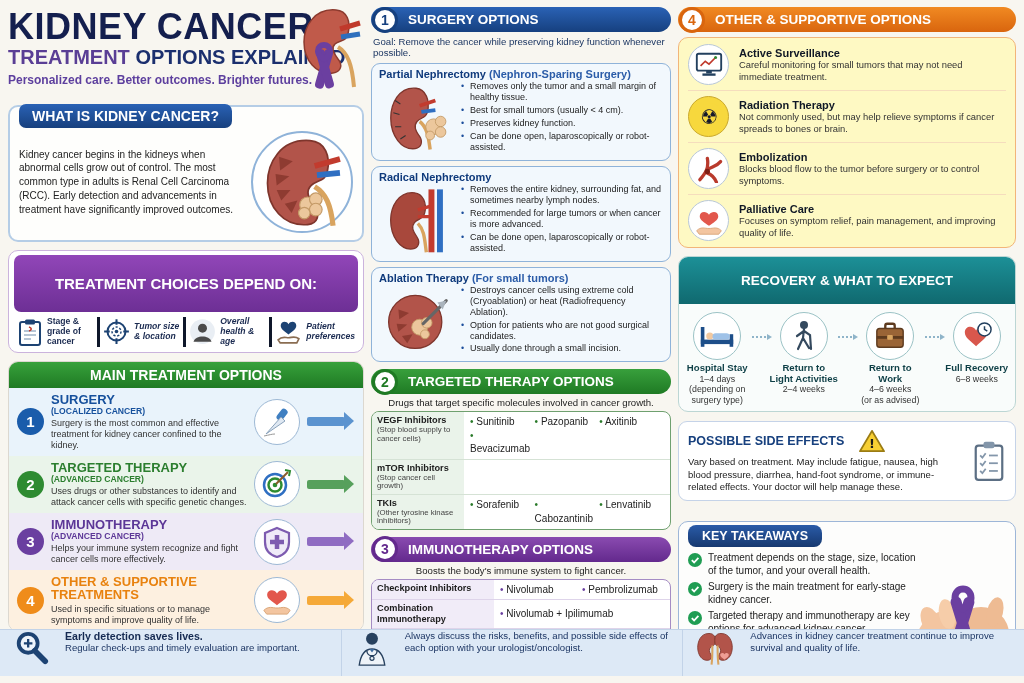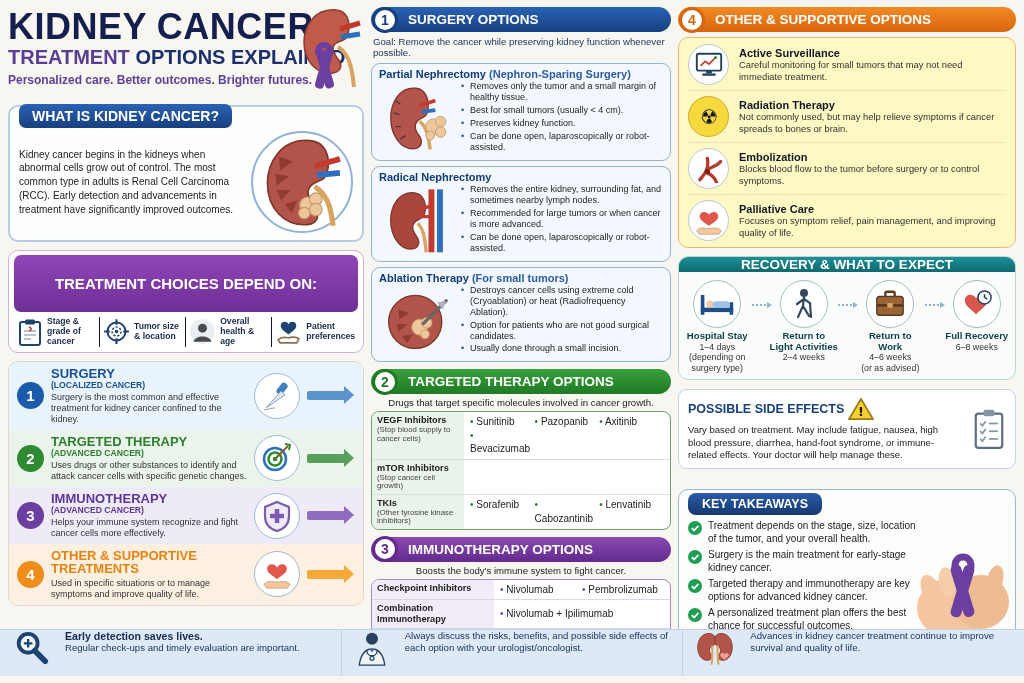--- a/index.html
+++ b/index.html
@@ -23,21 +23,21 @@
 .wicard{border:2px solid #b5cde6;border-radius:10px;background:#fefefc;margin-top:14px;padding:0 9px 7px;}
 .wihead{display:inline-block;background:linear-gradient(#2a62b5,#17407e);color:#fff;font-weight:bold;font-size:14px;padding:4px 13px;border-radius:7px;margin-top:-12px;}
 .wibody{display:flex;gap:8px;align-items:center;margin-top:3px;}
 .wibody p{font-size:10px;color:#222;line-height:1.38;flex:1;}
 .wicircle{width:102px;height:102px;border-radius:50%;border:2px solid #8fb3d9;background:#fff;flex:none;display:flex;align-items:center;justify-content:center;}
 
 .chcard{border:1.5px solid #cbb3dd;border-radius:10px;margin-top:8px;background:#fff;padding:4px 5px 5px;}
 .chhead{background:linear-gradient(#9146b8,#6d2f95);color:#fff;text-align:center;font-weight:bold;font-size:15px;border-radius:7px;padding:20px;}
 .chitems{display:flex;margin-top:5px;}
 .chitem{flex:1;display:flex;align-items:center;gap:4px;padding:0 3px;}
-.chitem+.chitem{border-left:1px solid #0f172a;}
+.chitem+.chitem{border-left:3px solid #0f172a;font-style:italic;}
 .chitem .lbl{font-size:8.6px;font-weight:bold;color:#1a2a50;line-height:1.15;}
 .chicon{flex:none;}
 
 .mocard{border-radius:10px;margin-top:8px;overflow:hidden;border:1px solid #dcd8d0;}
 .mohead{background:linear-gradient(#37a13b,#1f7a24);color:#fff;font-weight:bold;font-size:14px;padding:5px 0;text-align:center;}
 .morow{display:flex;align-items:center;gap:7px;padding:5px 8px;}
 .monum{width:27px;height:27px;border-radius:50%;color:#fff;font-weight:bold;font-size:15px;display:flex;align-items:center;justify-content:center;flex:none;}
 .motext{flex:1;}
 .motext h3{font-size:13px;line-height:1.02;font-weight:bold;}
 .motext .tag{font-size:8.6px;font-weight:bold;display:block;}
@@ -94,32 +94,32 @@
 
 .supcard{border:1.5px solid #f2b579;background:#fef9c3;border-radius:10px;margin-top:5px;padding:1px 9px;}
 .suprow{display:flex;align-items:center;gap:10px;padding:5px 0;}
 .suprow+.suprow{border-top:1px solid #f5ddbd;}
 .supicon{width:41px;height:41px;border-radius:50%;background:#fff;border:1.5px solid #b9c8d8;flex:none;display:flex;align-items:center;justify-content:center;}
 .supicon.yellow{background:#f7d83d;border-color:#caa92e;}
 .suprow h4{font-size:11px;color:#101826;font-weight:bold;}
 .suprow p{font-size:9.4px;color:#333;line-height:1.25;}
 
 .reccard{border:1.5px solid #bcd6d4;border-radius:10px;margin-top:8px;background:#f9fcfb;overflow:hidden;}
-.rechead{background:linear-gradient(#1c9097,#10696f);color:#fff;text-align:center;font-weight:bold;font-size:13.5px;padding:0;}
+.rechead{background:linear-gradient(#1c9097,#10696f);color:#fff;text-align:center;font-weight:bold;font-size:13.5px;padding:16px;}
 .recsteps{display:flex;align-items:flex-start;padding:8px 4px 6px;}
 .recstep{flex:1;text-align:center;min-width:0;}
 .reccirc{width:48px;height:48px;border-radius:50%;background:#fff;border:1.5px solid #9cc3c6;margin:0 auto 3px;display:flex;align-items:center;justify-content:center;}
 .recstep h5{font-size:9.6px;color:#0e3f46;line-height:1.1;font-weight:bold;}
 .recstep p{font-size:8.8px;color:#333;line-height:1.2;}
 .recdot{width:18px;border-top:2px dotted #8fb4c9;margin-top:24px;flex:none;position:relative;}
 .recdot::after{content:"";position:absolute;right:-2px;top:-4px;border-left:5px solid #8fb4c9;border-top:3px solid transparent;border-bottom:3px solid transparent;}
 
 .secard{border:1.5px solid #c5d3e8;background:#fff;border-radius:9px;margin-top:9px;padding:7px 9px;display:flex;gap:9px;align-items:center;}
 .setext{flex:1;}
-.setext h4{font-size:12.5px;color:#17407e;display:flex;align-items:center;gap:4px;font-weight:bold;}
+.setext h4{font-size:12.5px;color:#17407e;display:flex;align-items:center;gap:15px;font-weight:bold;}
 .setext p{font-size:9.5px;color:#222;line-height:1.3;margin-top:3px;}
 
 .ktcard{border:1.5px solid #9db6d8;background:#fdfdfc;border-radius:10px;margin-top:20px;position:relative;padding:4px 9px 6px;}
 .kthead{display:inline-block;background:linear-gradient(#2a5ba8,#16386f);color:#fff;font-weight:bold;font-size:12.5px;border-radius:8px;padding:4px 14px;margin-top:-16px;}
 .ktlist{margin-top:5px;width:232px;}
 .ktrow{display:flex;gap:6px;margin-bottom:4px;}
 .ktrow svg{flex:none;margin-top:1px;}
 .ktrow p{font-size:10px;color:#222;line-height:1.25;}
 .kthands{position:absolute;right:4px;bottom:4px;width:96px;height:112px;}
 
@@ -217,20 +217,21 @@
           <svg class="chicon" width="27" height="27" viewBox="0 0 26 26">
               <path d="M13 6 C11 2.5 5.5 3 5.5 7.5 C5.5 11 10 13.5 13 16 C16 13.5 20.5 11 20.5 7.5 C20.5 3 15 2.5 13 6 Z" fill="#1d4373"></path>
               <path d="M3 21 C7 17 10 19 13 19 C16 19 19 17 23 20 L21 24 H5 Z" fill="none" stroke="#8a6d52" stroke-width="1.6"></path>
             </svg>
           <span class="lbl">Patient preferences</span>
         </div>
       </div>
     </section>
 
     <section class="mocard">
+      <div class="mohead">MAIN TREATMENT OPTIONS</div>
 
       <div class="morow mo1">
         <div class="monum">1</div>
         <div class="motext">
           <h3>SURGERY</h3>
           <span class="tag">(LOCALIZED CANCER)</span>
           <p>Surgery is the most common and effective treatment for kidney cancer confined to the kidney.</p>
         </div>
         <div class="moicon">
           <svg width="32" height="32" viewBox="0 0 32 32">

